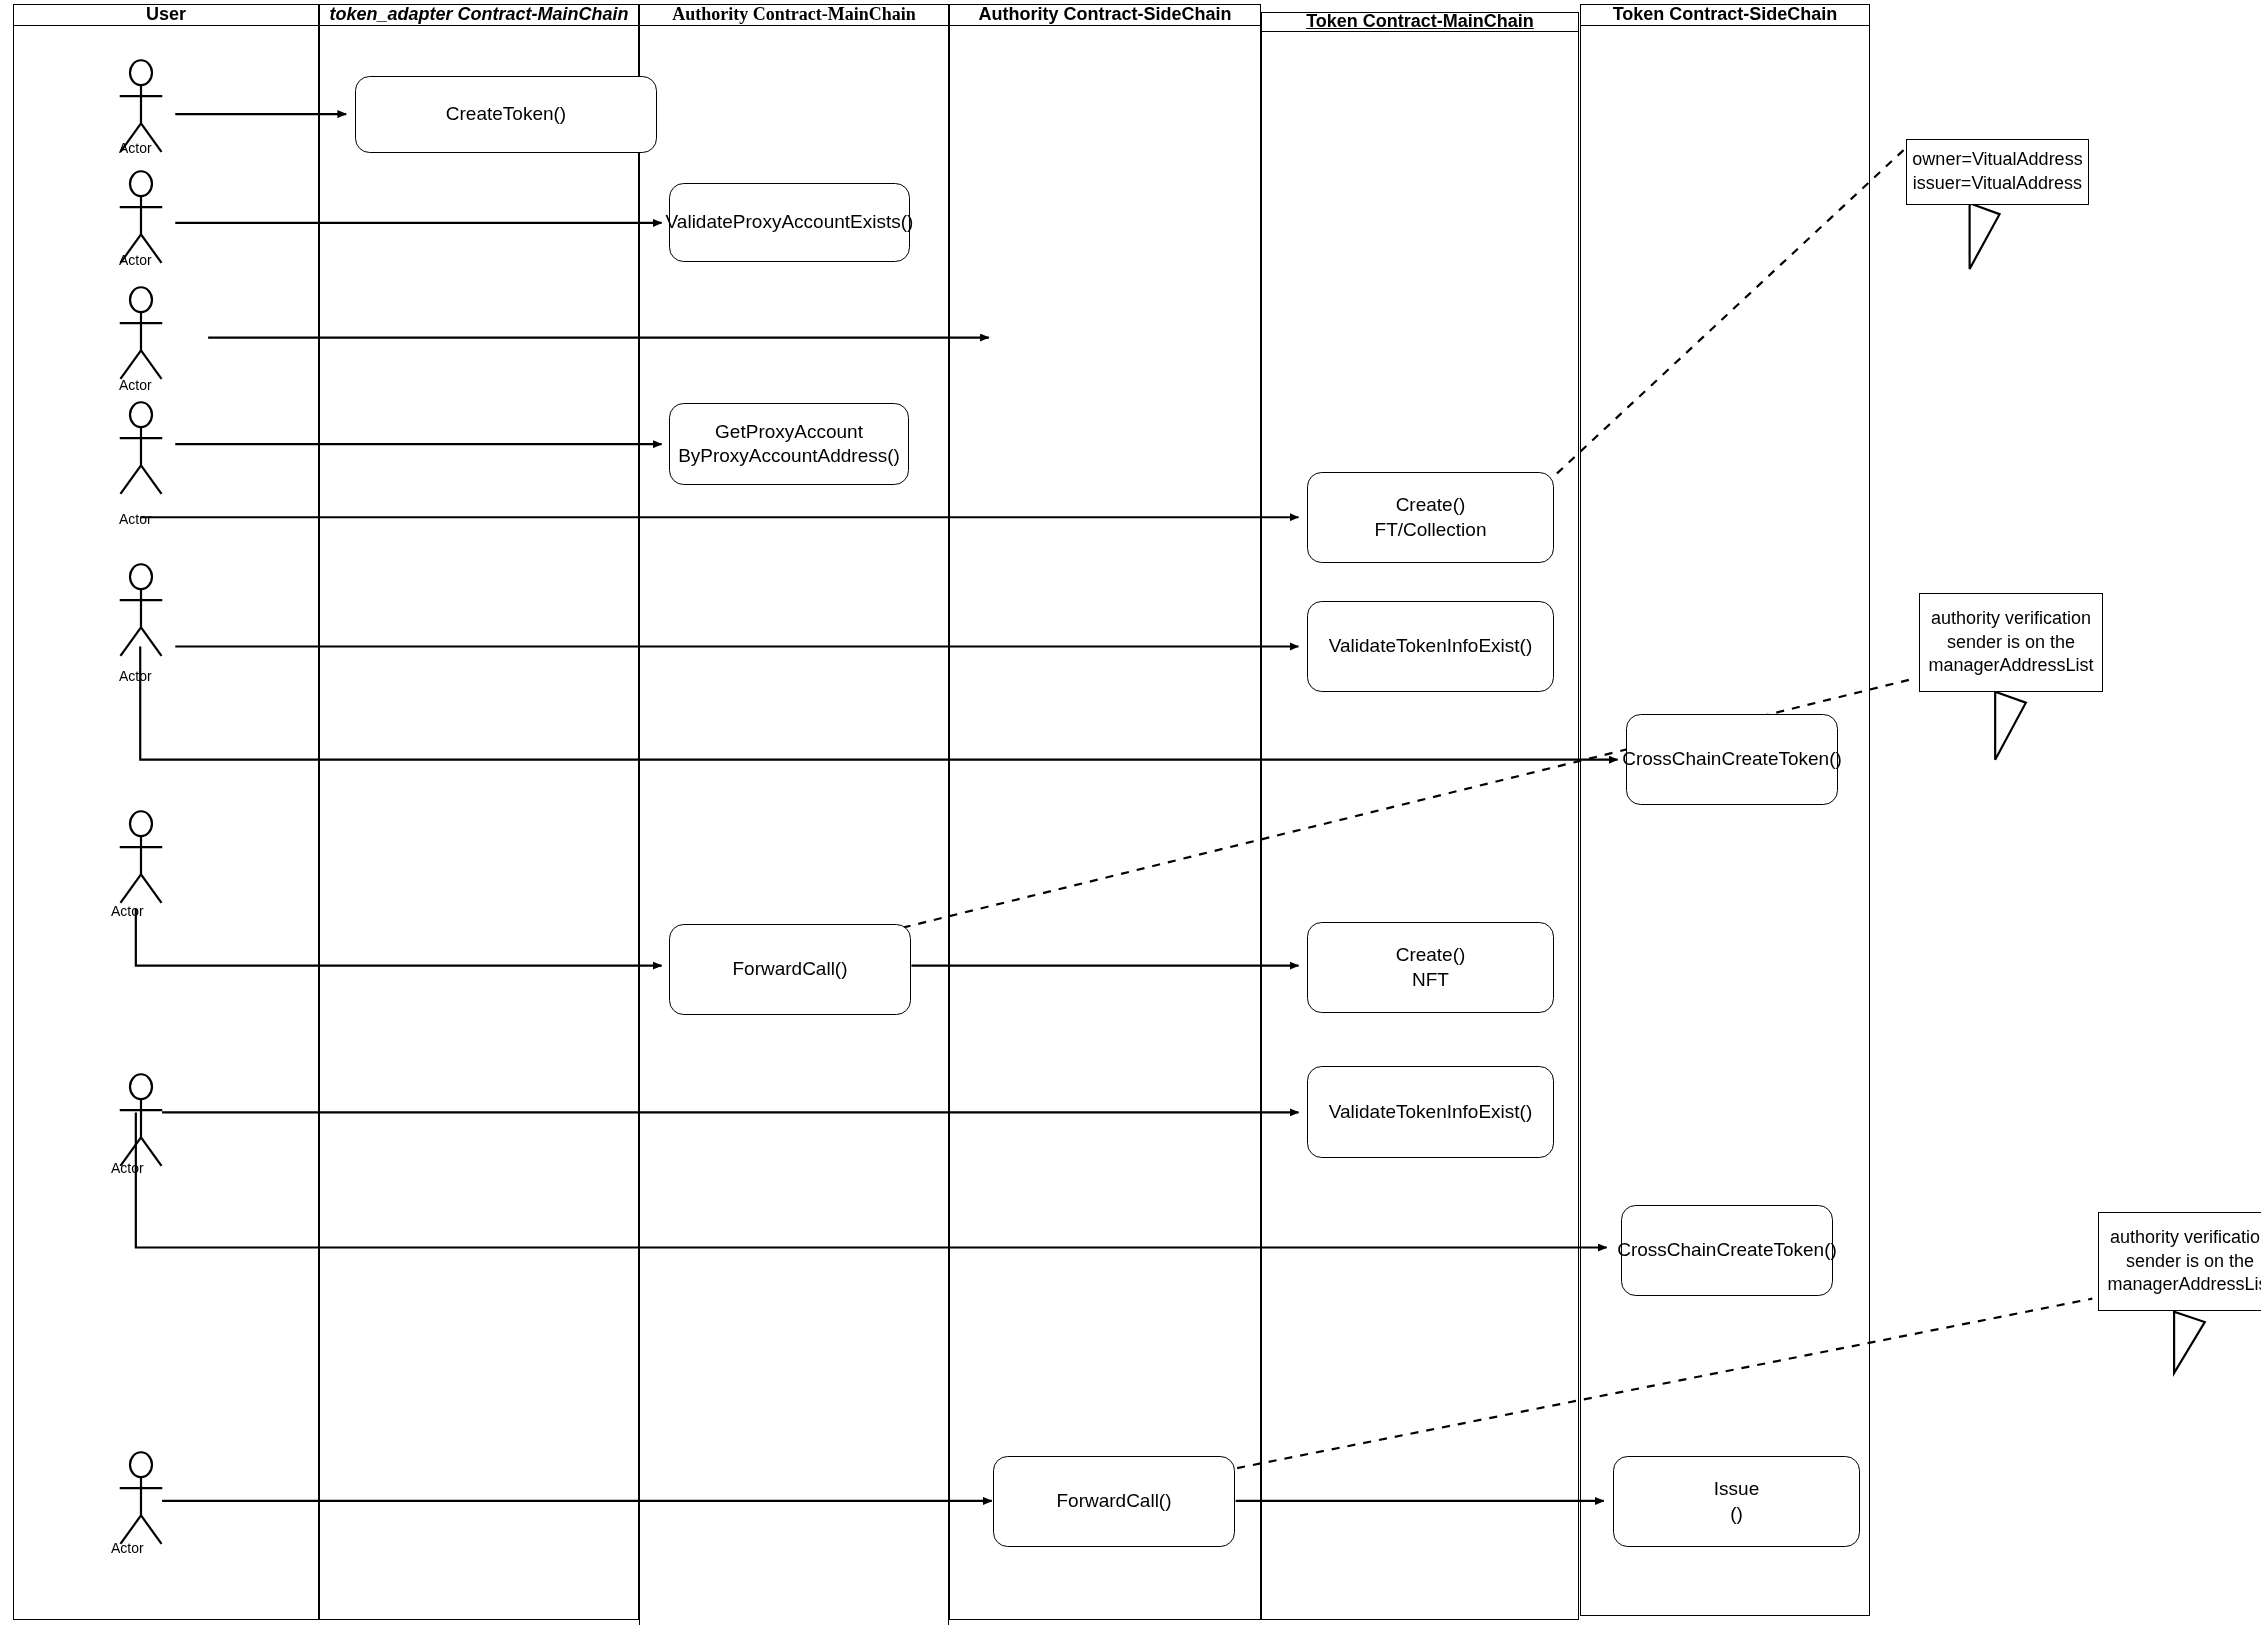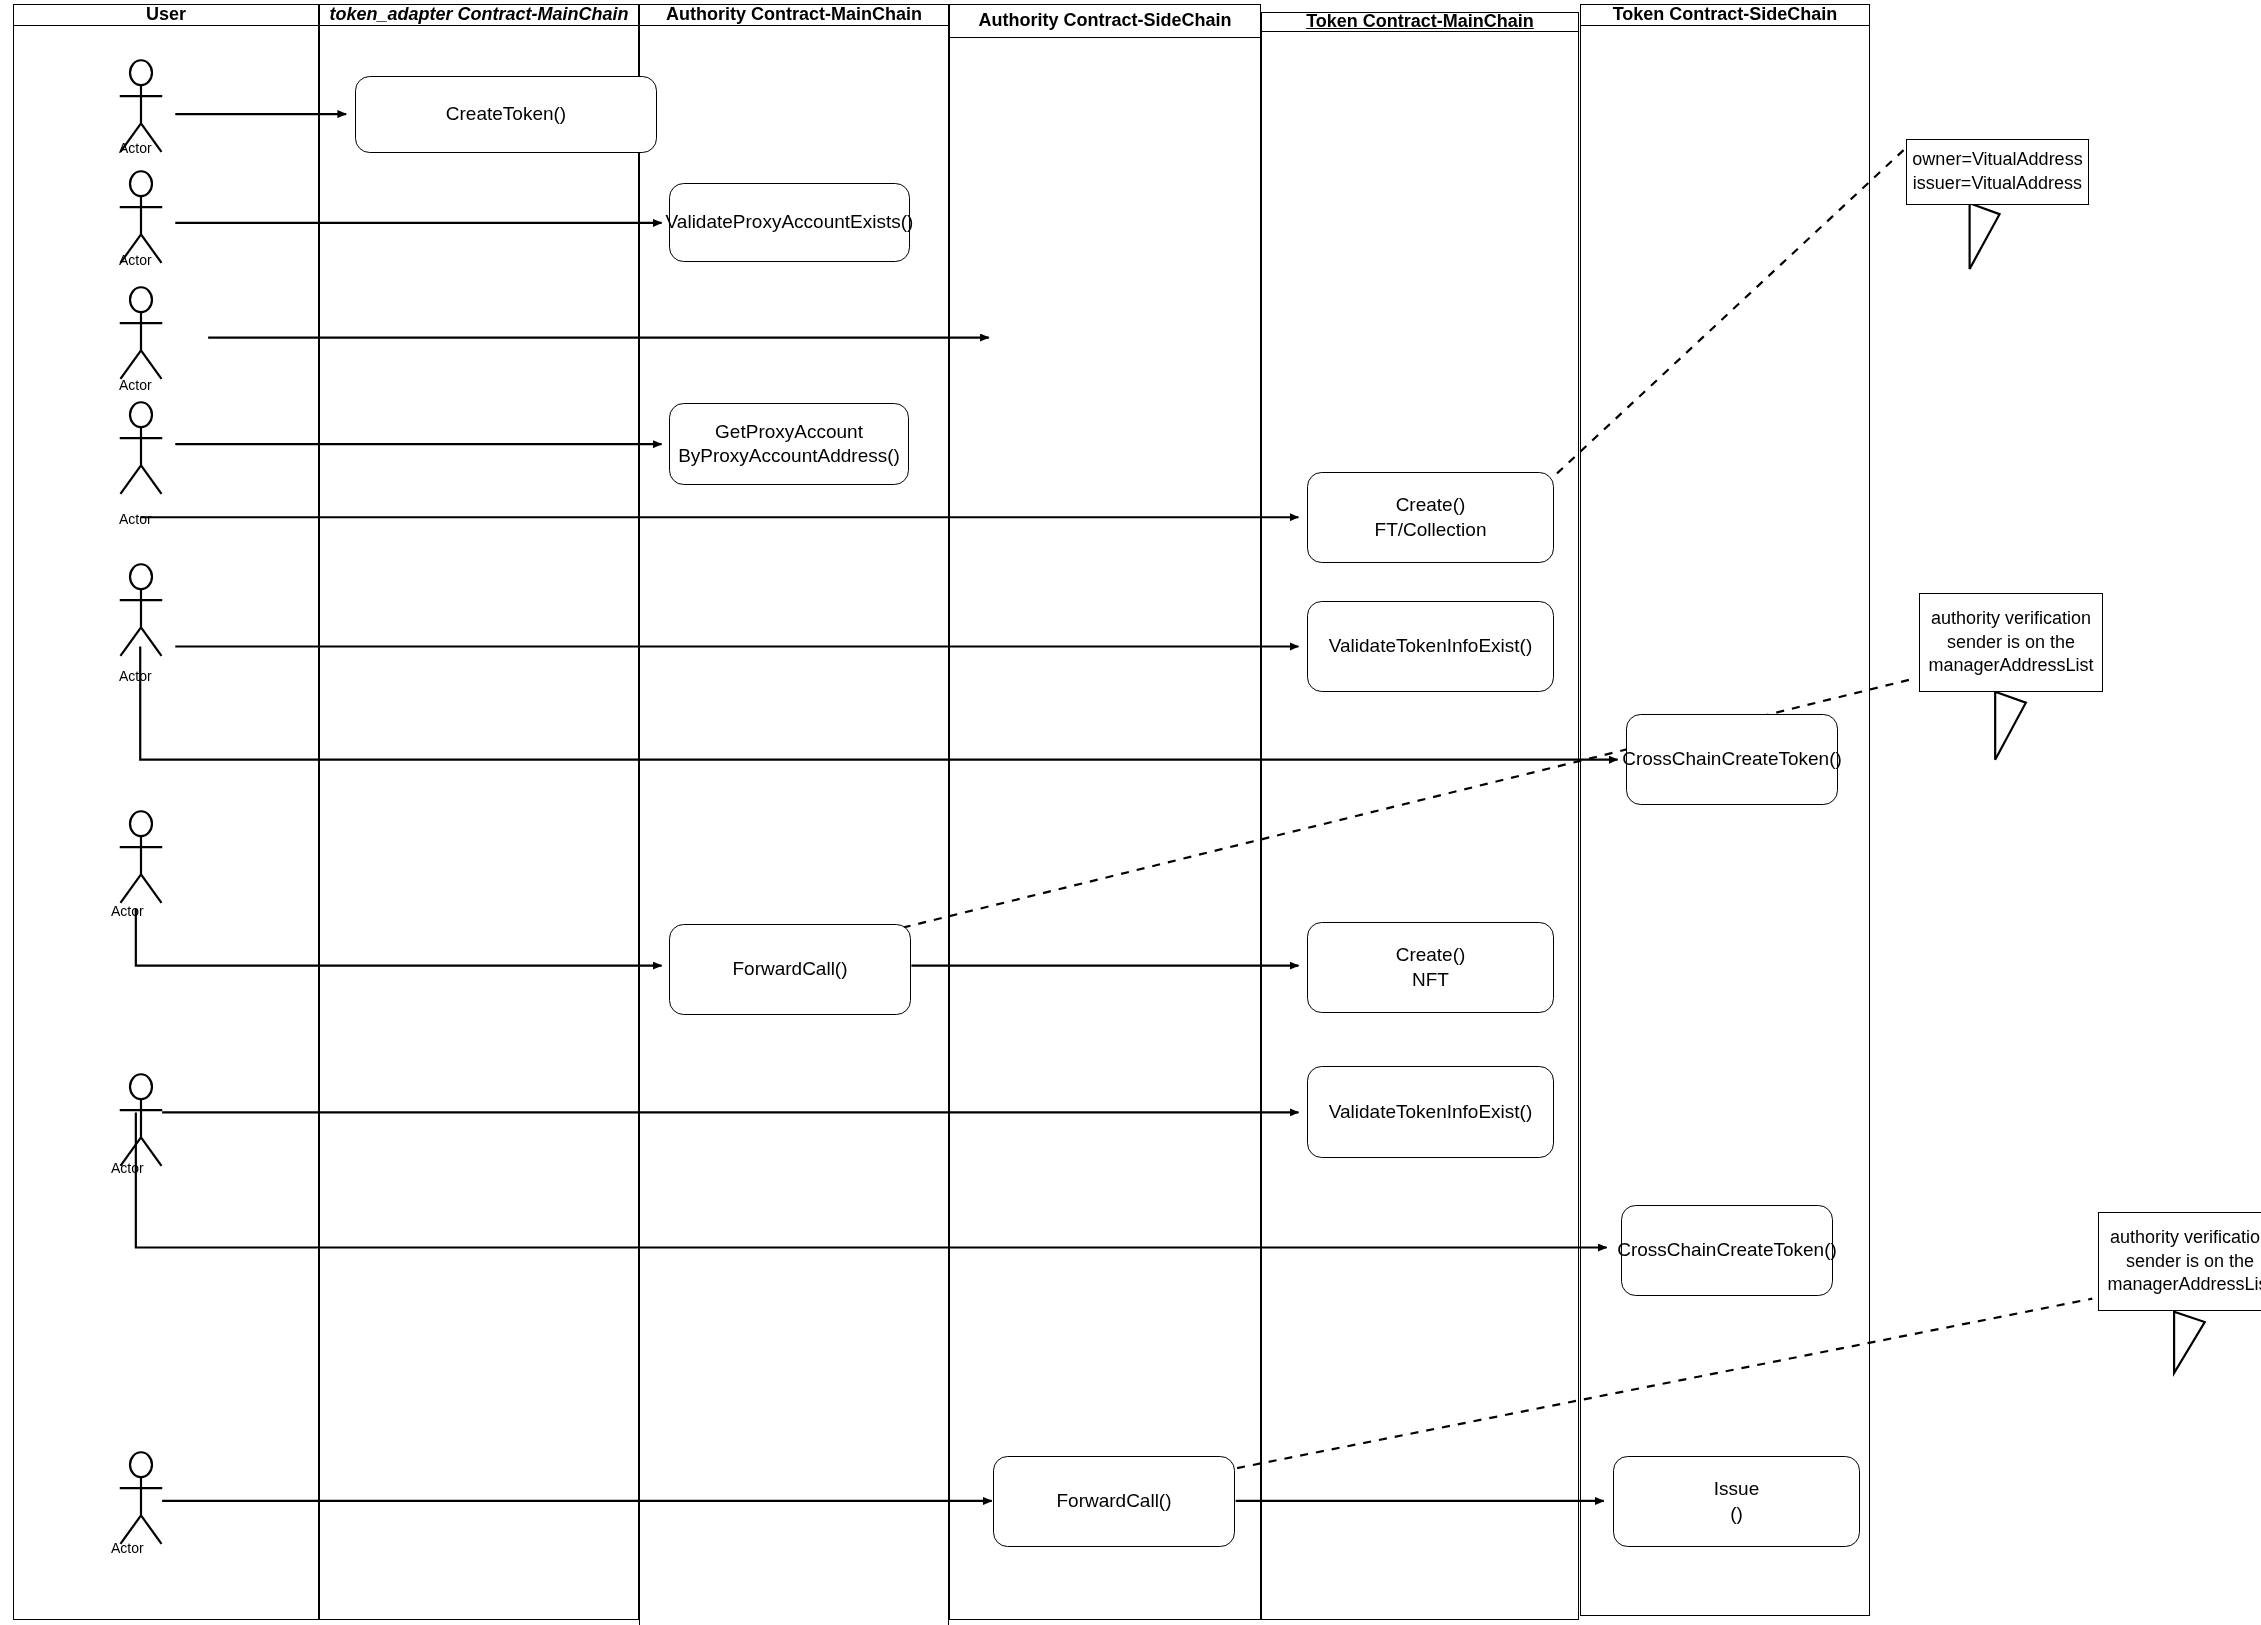--- a/index.html
+++ b/index.html
@@ -101,22 +101,22 @@
     z-index: 4;
   }
 </style>
 </head>
 <body>
 
 <div id="canvas">
 
   <div class="lane-header" style="left:13px;  top:4.4px;  width:306px; height:22px;">User</div>
   <div class="lane-header" style="left:319px; top:4.4px;  width:320px; height:22px;font-style:italic;">token_adapter Contract-MainChain</div>
-  <div class="lane-header" style="left:639px; top:4.4px;  width:310px; height:22px;">Authority Contract-MainChain</div>
-  <div class="lane-header" style="left:949px; top:4.4px; width:312px; height:34px;">Authority Contract-SideChain</div>
+  <div class="lane-header" style="left:639px; top:4.4px;  width:310px; height:22px;font-family:Liberation Serif, serif;">Authority Contract-MainChain</div>
+  <div class="lane-header" style="left:949px; top:4.4px; width:312px; height:22px;">Authority Contract-SideChain</div>
   <div class="lane-header" style="left:1261px; top:12px; width:318px; height:20px;text-decoration:underline;">Token Contract-MainChain</div>
   <div class="lane-header" style="left:1580px; top:4.4px; width:290px; height:22px;">Token Contract-SideChain</div>
 
   <div class="lane-body" style="left:13px;  top:26px; width:306px; height:1594px;"></div>
   <div class="lane-body" style="left:319px; top:26px; width:320px; height:1594px;"></div>
   <div class="lane-body" style="left:639px; top:26px; width:310px; height:1601px;"></div>
   <div class="lane-body" style="left:949px; top:26px; width:312px; height:1594px;"></div>
   <div class="lane-body" style="left:1261px; top:26px; width:318px; height:1594px;"></div>
   <div class="lane-body" style="left:1580px; top:26px; width:290px; height:1590px;"></div>
 

